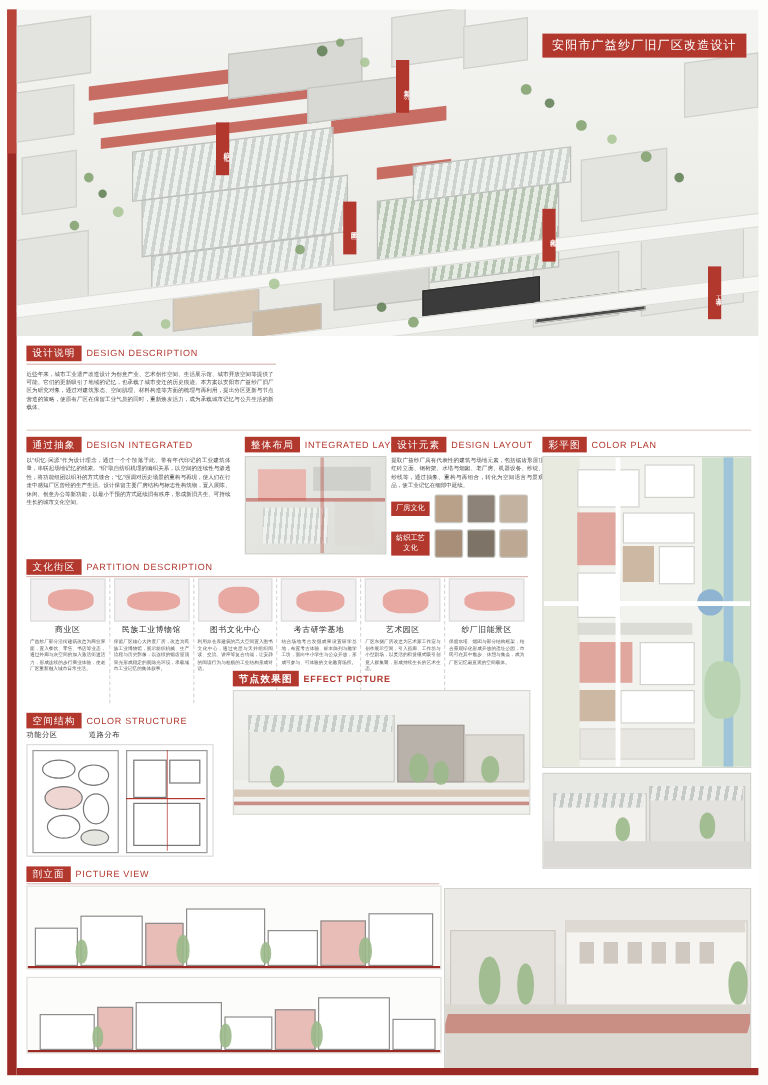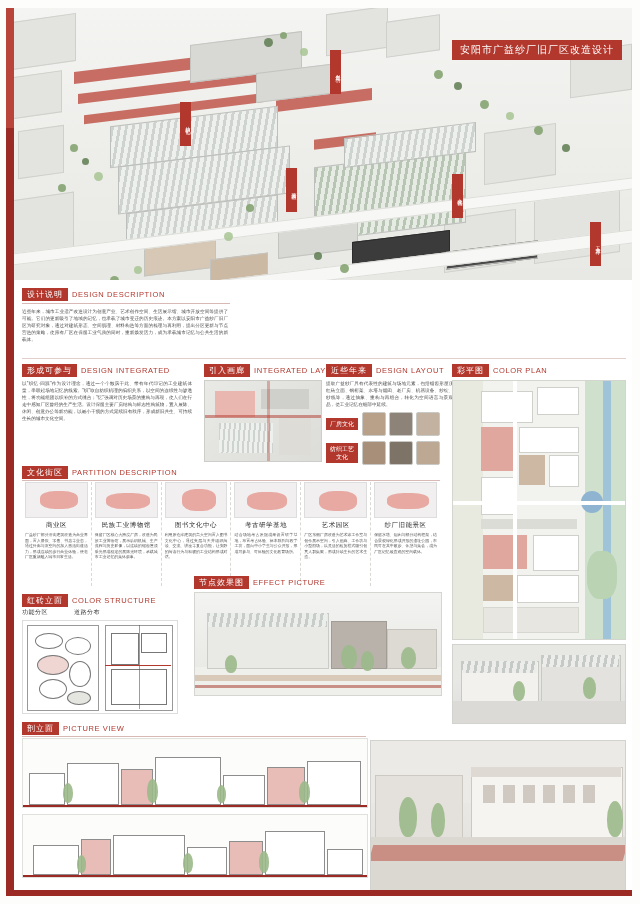--- a/index.html
+++ b/index.html
@@ -49,21 +49,21 @@
   }
   .title-box{
     position:absolute;right:10px;top:16px;width:228px;text-align:right;
   }
   .title-main{
     font-family:"DejaVu Serif", serif;
     font-size:30px;letter-spacing:4px;color:#2a2a2a;font-weight:bold;
   }
   .title-main .accent{color:#b2382e;}
   .title-sub{
-    margin-top:16px;background:#b2382e;color:#fff;font-size:10px;
+    margin-top:4px;background:#b2382e;color:#fff;font-size:10px;
     letter-spacing:1px;padding:3px 8px;display:inline-block;
   }
 
   
   .sec-head{position:absolute;display:flex;align-items:center;height:13px;}
   .sec-cn{
     background:#b2382e;color:#fff;font-size:8px;line-height:13px;
     padding:0 5px;letter-spacing:1px;white-space:nowrap;
   }
   .sec-en{
@@ -121,21 +121,21 @@
   .sp-head2{display:flex;gap:26px;margin-top:14px;padding-left:8px;}
   .sp-lab{font-size:6px;color:#333;letter-spacing:.5px;}
   .sp-img{
     position:absolute;left:8px;top:26px;width:154px;height:92px;
     background:#fff;border:1px solid #ddd;overflow:hidden;
   }
   .sp-diag{position:absolute;background:#fff;border:1px solid #999;}
   .sp-oval{position:absolute;border:1px solid #777;border-radius:50%;}
 
   
-  .effect{position:absolute;left:186px;top:576px;width:262px;height:126px;}
+  .effect{position:absolute;left:186px;top:559px;width:262px;height:126px;font-weight:bold;}
   .ef-img{
     position:absolute;left:8px;top:16px;width:246px;height:102px;
     background:linear-gradient(180deg,#f3f3f1 0%,#e6e6e3 100%);
     border:1px solid #d5d5d1;overflow:hidden;
   }
   
   .render-a{
     position:absolute;left:452px;top:644px;width:172px;height:78px;
     background:linear-gradient(180deg,#efefec 0%,#dedede 100%);border:1px solid #d2d2ce;overflow:hidden;
   }
@@ -244,42 +244,42 @@
     <span class="sec-en">DESIGN DESCRIPTION</span>
   </div>
   <div class="sec-rule" style="left:22px;top:303px;width:208px;"></div>
   <div class="body-txt" style="left:22px;top:308px;width:206px;">近些年来，城市工业遗产改造设计为创意产业、艺术创作空间、生活展示馆、城市开放空间等提供了可能。它们的更新吸引了地域的记忆，也承载了城市变迁的历史痕迹。本方案以安阳市广益纱厂旧厂区为研究对象，通过对建筑形态、空间肌理、材料构造等方面的梳理与再利用，提出分区更新与节点营造的策略，使原有厂区在保留工业气质的同时，重新焕发活力，成为承载城市记忆与公共生活的新载体。</div>
 
   <div class="sec-rule" style="left:22px;top:358px;width:604px;height:1px;background:#e2cfcc;"></div>
 
   <div class="mid">
 
     <div class="sec-head" style="left:8px;top:0px;">
-      <span class="sec-cn">形成可参与</span>
+      <span class="sec-cn">通过抽象</span>
       <span class="sec-en">DESIGN INTEGRATED</span>
     </div>
     <div class="philo">
       <div class="body-txt" style="position:static;width:170px;">以"织忆·回源"作为设计理念，通过一个个散落于此、带有年代印记的工业建筑体量，串联起场地记忆的线索。"织"取自纺织机理的编织关系，以空间的连续性与渗透性，将功能组团以织补的方式缝合；"忆"强调对历史场景的重构与再现，使人们在行走中感知厂区曾经的生产生活。设计保留主要厂房结构与标志性构筑物，置入展陈、休闲、创意办公等新功能，以最小干预的方式延续旧有秩序，形成新旧共生、可持续生长的城市文化空间。</div>
     </div>
 
     <div class="sec-head" style="left:190px;top:0px;">
-      <span class="sec-cn">引入画廊</span>
+      <span class="sec-cn">整体布局</span>
       <span class="sec-en">INTEGRATED LAYOUT</span>
     </div>
     <div class="layout-img">
       <div style="position:absolute;left:10px;top:10px;width:40px;height:26px;background:#e9b7b0;"></div>
       <div style="position:absolute;left:56px;top:8px;width:48px;height:20px;background:#cfcfcb;"></div>
       <div style="position:absolute;left:14px;top:42px;width:54px;height:30px;background:repeating-linear-gradient(95deg,#cfd3cf 0 2px,#eef0ee 2px 5px);"></div>
       <div style="position:absolute;left:74px;top:36px;width:32px;height:38px;background:#dedcd6;"></div>
       <div style="position:absolute;left:0;top:34px;width:116px;height:3px;background:#b2382e;opacity:.5;"></div>
       <div style="position:absolute;left:62px;top:0;width:3px;height:80px;background:#b2382e;opacity:.35;"></div>
     </div>
 
     <div class="sec-head" style="left:312px;top:0px;">
-      <span class="sec-cn">近些年来</span>
+      <span class="sec-cn">设计元素</span>
       <span class="sec-en">DESIGN LAYOUT</span>
     </div>
     <div class="elem-box">
       <div class="body-txt" style="position:static;width:132px;margin-bottom:4px;">提取广益纱厂具有代表性的建筑与场地元素，包括锯齿形屋顶、红砖立面、钢桁架、水塔与烟囱、老厂房、机器设备、纱锭、纺纱线等，通过抽象、重构与再组合，转化为空间语言与景观小品，使工业记忆在细部中延续。</div>
       <div class="elem-row">
         <span class="elem-tag">厂房文化</span>
         <span class="swatch" style="background:#b9a189;"></span>
         <span class="swatch" style="background:#8e8378;"></span>
         <span class="swatch" style="background:#c4b2a0;"></span>
       </div>
@@ -370,21 +370,21 @@
           <div class="part-blob" style="left:12px;top:10px;width:42px;height:16px;"></div>
         </div>
         <div class="part-name">纱厂旧能景区</div>
         <div class="part-txt">保留水塔、烟囱与部分结构框架，结合景观绿化形成开放的遗址公园，市民可在其中散步、休憩与集会，成为厂区记忆最直观的空间载体。</div>
       </div>
     </div>
   </div>
 
   <div class="space">
     <div class="sec-head" style="left:8px;top:0px;">
-      <span class="sec-cn">红砖立面</span>
+      <span class="sec-cn">空间结构</span>
       <span class="sec-en">COLOR STRUCTURE</span>
     </div>
     <div class="sp-head2">
       <span class="sp-lab">功能分区</span>
       <span class="sp-lab">道路分布</span>
     </div>
     <div class="sp-img">
       <div class="sp-diag" style="left:4px;top:4px;width:70px;height:84px;"></div>
       <div class="sp-diag" style="left:82px;top:4px;width:66px;height:84px;"></div>
       <div class="sp-oval" style="left:12px;top:12px;width:26px;height:14px;"></div>

